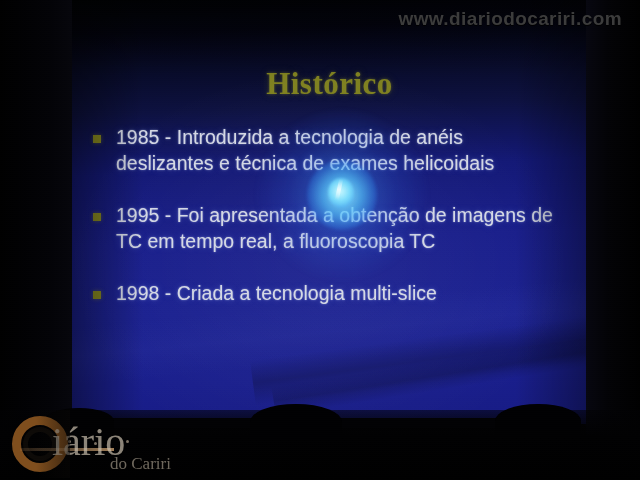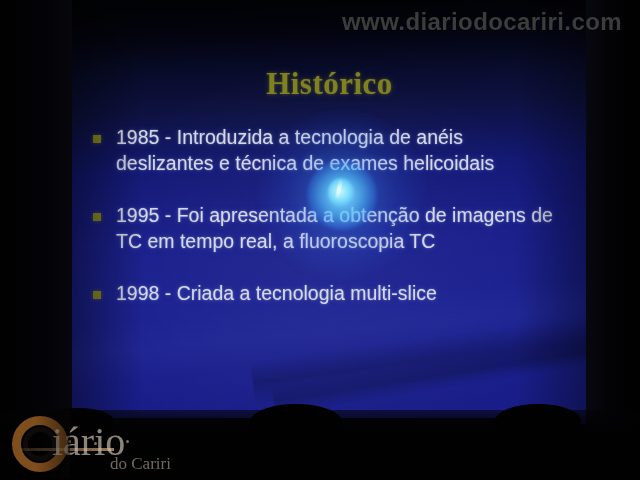--- a/index.html
+++ b/index.html
@@ -183,21 +183,21 @@
     pointer-events: none;
   }
 
   
   .watermark {
     position: absolute;
     right: 18px;
     top: 8px;
     font-family: "Liberation Sans", sans-serif;
     font-weight: bold;
-    font-size: 24px;
+    font-size: 19px;
     letter-spacing: 0.4px;
     color: #3c3c3c;
     text-shadow: 0 1px 0 rgba(0,0,0,0.9);
   }
 
   
   .fg-dark {
     position: absolute;
     left: 0; right: 0; bottom: 0;
     height: 70px;

